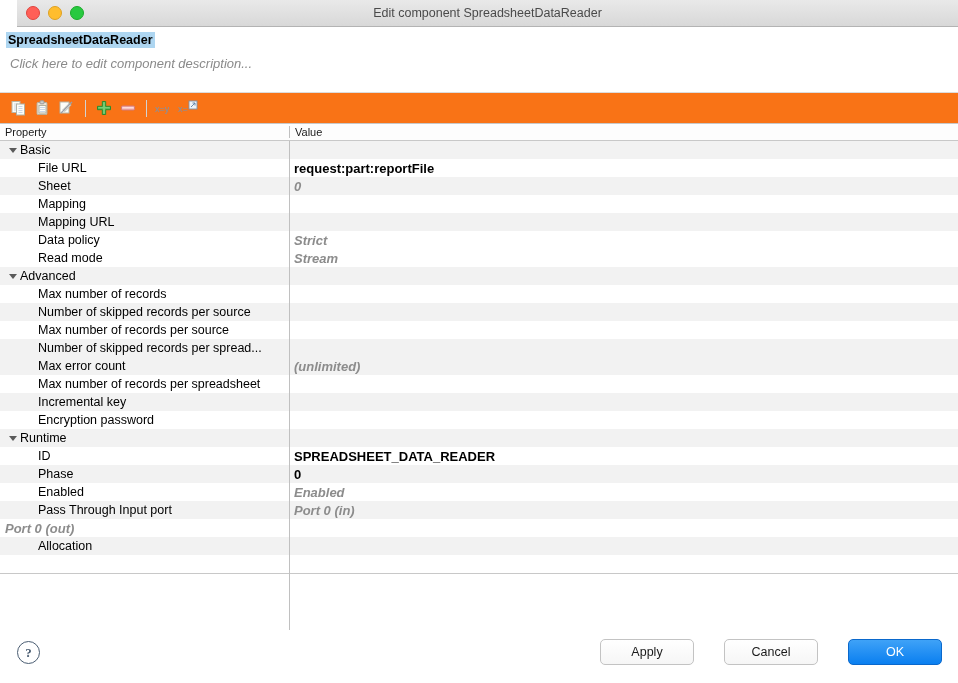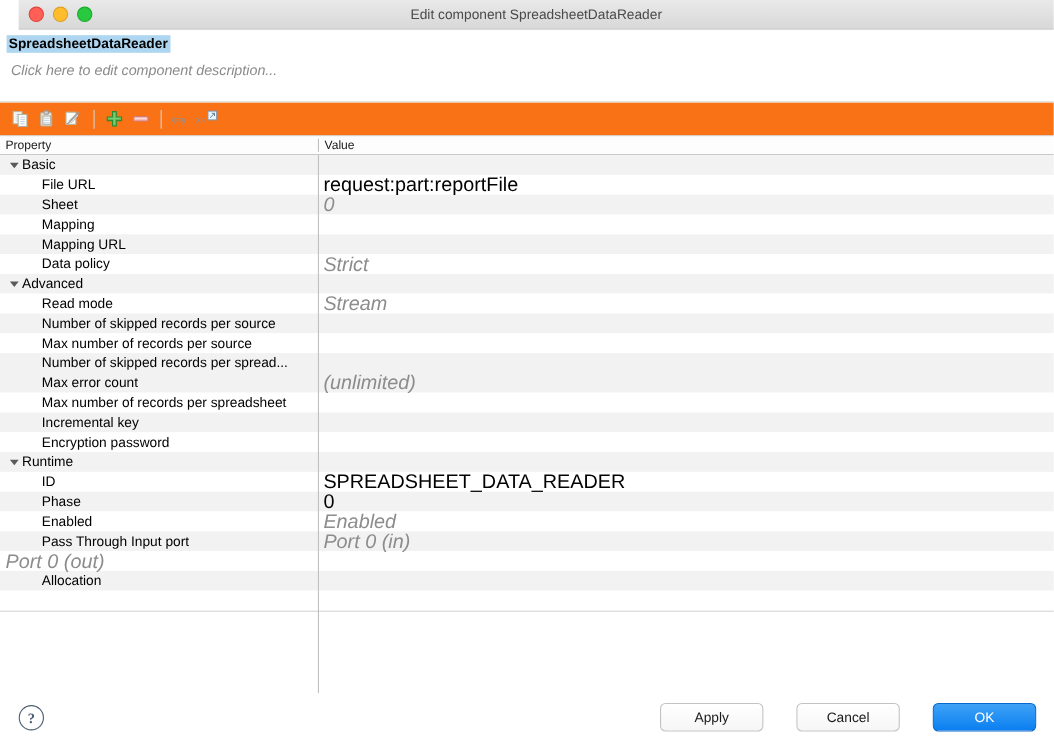--- a/index.html
+++ b/index.html
@@ -73,21 +73,21 @@
   .tbody{position:relative;}
   .row{display:flex;height:18px;align-items:center;box-sizing:border-box;}
   .row.odd{background:#f2f2f2;}
   .row.even{background:#ffffff;}
   .cell-prop{
     width:289px;box-sizing:border-box;
     font-size:12.5px;color:#000;white-space:nowrap;overflow:hidden;
   }
   .cell-val{
     flex:1;box-sizing:border-box;padding-left:5px;
-    font-size:18px;white-space:nowrap;overflow:hidden;
+    font-size:13px;white-space:nowrap;overflow:hidden;font-weight:bold;
   }
   .group .cell-prop{padding-left:9px;font-size:12.5px;color:#000;}
   .leaf  .cell-prop{padding-left:38px;}
   .twisty{
     display:inline-block;width:0;height:0;
     border-left:4.5px solid transparent;border-right:4.5px solid transparent;
     border-top:5.5px solid #5a5a5a;
     margin-right:3px;vertical-align:1px;
   }
   .val-plain{color:#000;}
@@ -230,27 +230,31 @@
         <div class="cell-val val-plain"></div>
       </div>
       <div class="row leaf odd">
         <div class="cell-prop"><span>Mapping URL</span></div>
         <div class="cell-val val-plain"></div>
       </div>
       <div class="row leaf even">
         <div class="cell-prop"><span>Data policy</span></div>
         <div class="cell-val val-muted">Strict</div>
       </div>
+      <div class="row leaf even">
+        <div class="cell-prop"><span>Read mode</span></div>
+        <div class="cell-val val-muted">Stream</div>
+      </div>
       <div class="row group odd">
         <div class="cell-prop"><span class="twisty"></span><span>Advanced</span></div>
         <div class="cell-val val-plain"></div>
       </div>
       <div class="row leaf even">
-        <div class="cell-prop"><span>Read mode</span></div>
-        <div class="cell-val val-muted">Stream</div>
+        <div class="cell-prop"><span>Max number of records</span></div>
+        <div class="cell-val val-plain"></div>
       </div>
       <div class="row leaf odd">
         <div class="cell-prop"><span>Number of skipped records per source</span></div>
         <div class="cell-val val-plain"></div>
       </div>
       <div class="row leaf even">
         <div class="cell-prop"><span>Max number of records per source</span></div>
         <div class="cell-val val-plain"></div>
       </div>
       <div class="row leaf odd">

